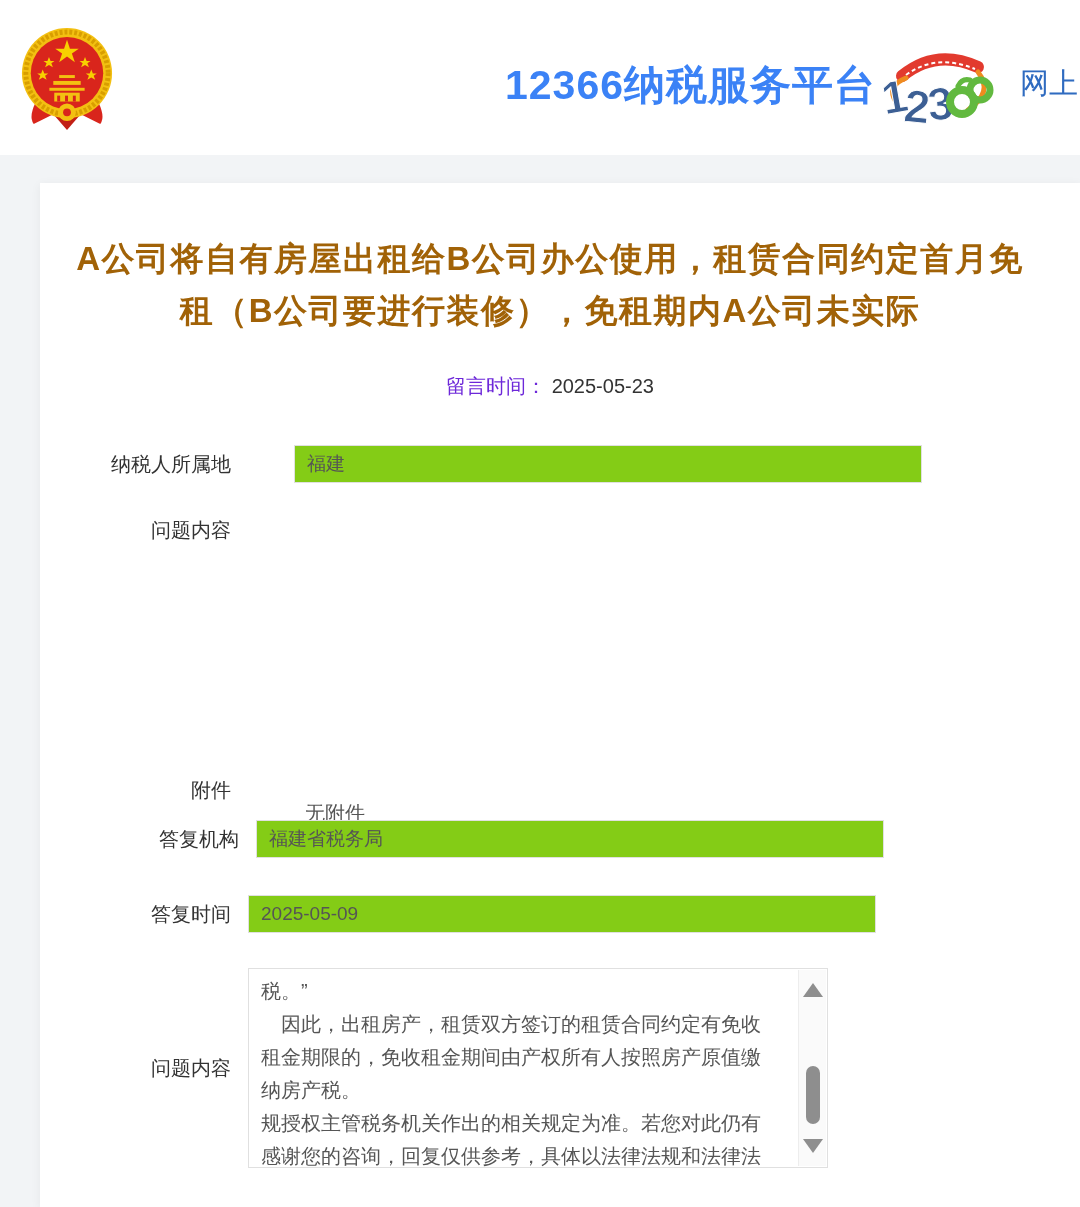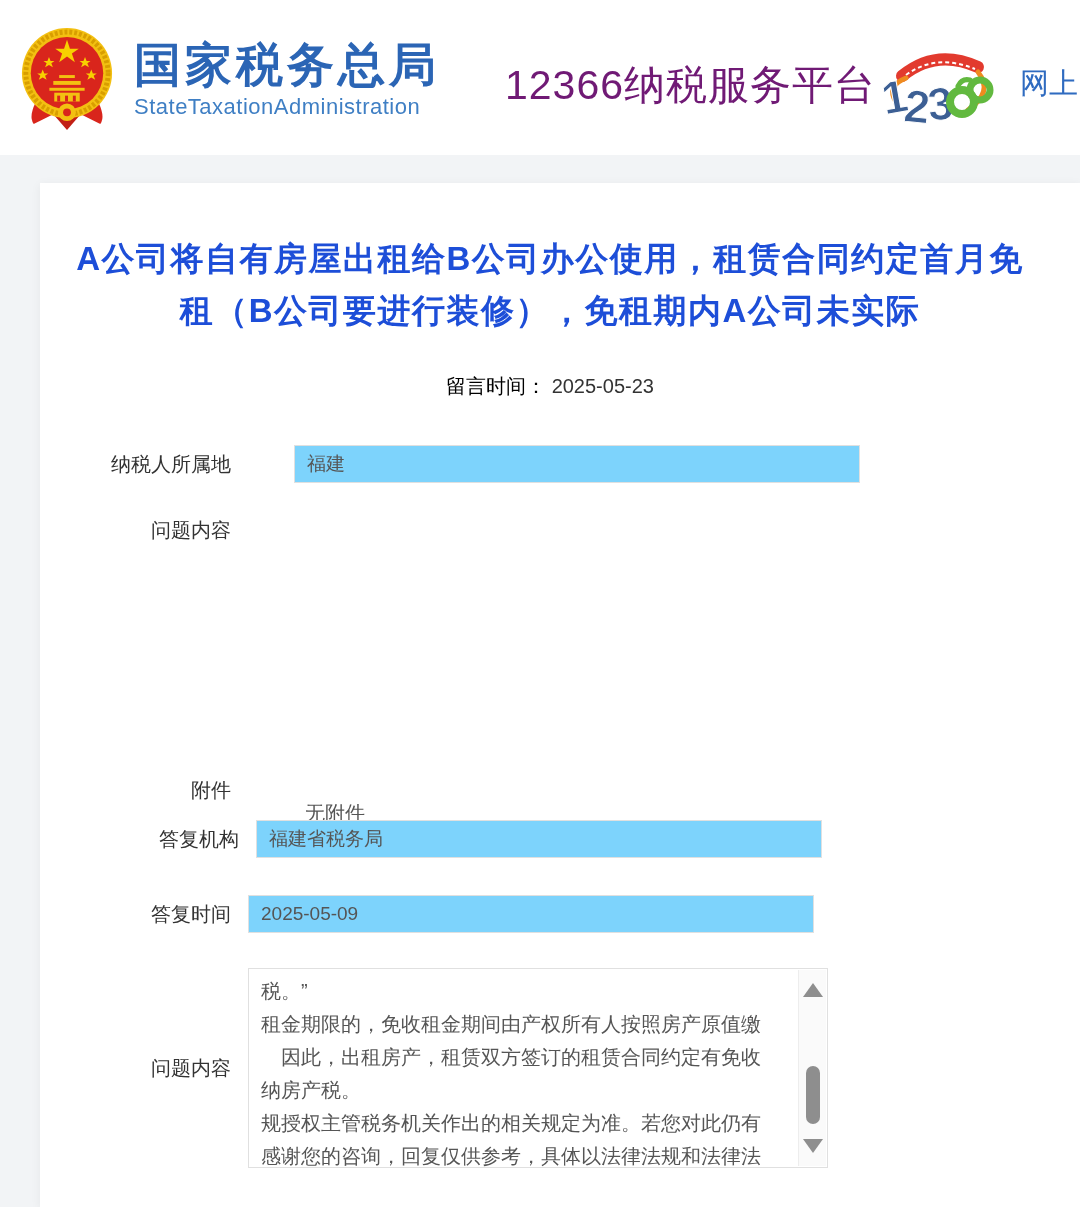--- a/index.html
+++ b/index.html
@@ -5,38 +5,38 @@
   * { margin:0; padding:0; box-sizing:border-box; }
   html,body { font-family:"Liberation Sans","DejaVu Sans",sans-serif; }
   .page { position:relative; width:1080px; height:1207px; background:#f2f4f6; overflow:hidden; }
 
   
   .site-header { position:absolute; top:0; left:0; width:1080px; height:155px; background:#ffffff; }
   .emblem { position:absolute; left:20px; top:24px; width:94px; height:110px; }
   .brand-block { position:absolute; left:134px; top:40px; }
   .brand-zh { font-size:47px; font-weight:bold; color:#2b65b5; letter-spacing:4px; line-height:50px; }
   .brand-en { font-size:22px; color:#3f7fc4; letter-spacing:0.5px; margin-top:4px; }
-  .platform-title { position:absolute; left:505px; top:58px; font-size:41px; font-weight:normal; color:#701a75; letter-spacing:1px; }
+  .platform-title { position:absolute; left:505px; top:58px; font-size:41px; font-weight:bold; color:#3b82f6; letter-spacing:1px; }
   .logo-12366 { position:absolute; left:878px; top:40px; width:118px; height:95px; }
   .nav-link { position:absolute; left:1020px; top:64px; font-size:29px; color:#2f6bc0; white-space:nowrap; cursor:pointer; }
 
   
   .card { position:absolute; left:40px; top:183px; width:1040px; height:1024px; background:#ffffff; box-shadow:0 2px 10px rgba(0,0,0,0.06); }
   .content { position:absolute; left:0; top:0; width:1020px; height:100%; }
 
   .article-title { position:absolute; top:50px; left:0; width:1020px; text-align:center;
-                   font-size:33px; font-weight:bold; color:#1d4ed8; line-height:52px; letter-spacing:1.5px; }
+                   font-size:33px; font-weight:bold; color:#a16207; line-height:52px; letter-spacing:1.5px; }
 
   .msg-time-row { position:absolute; top:190px; left:0; width:1020px; text-align:center; font-size:20px; }
-  .msg-time-label { color:#000000; }
+  .msg-time-label { color:#6d28d9; }
   .msg-time-value { color:#333333; }
 
   .form-row { position:absolute; left:0; width:1020px; display:flex; align-items:center; }
   .form-label { width:208px; text-align:right; padding-right:17px; font-size:20px; color:#333333; flex:0 0 auto; }
-  .input-box { width:566px; height:38px; border:1px solid #e0e0e0; background:#7dd3fc;
+  .input-box { width:628px; height:38px; border:1px solid #e0e0e0; background:#84cc16;
                display:flex; align-items:center; padding:0 12px; font-size:19px; color:#555555; }
   .area-box { width:580px; border:1px solid #e0e0e0; background:#ffffff; font-size:20px; color:#555555; }
 
   .row-region  { top:262px;gap:46px; }
   .row-question{ top:334px; }
   .row-attach  { top:570px; }
   .row-replyorg{ top:637px;padding-left:8px; }
   .row-replytime{ top:712px; }
   .row-replycontent{ top:785px; }
 
@@ -89,24 +89,20 @@
         <rect x="30" y="65" width="36" height="3"></rect>
         <rect x="35" y="70" width="26" height="9"></rect>
         <rect x="38" y="73" width="3" height="6" fill="#d9251c"></rect>
         <rect x="46" y="73" width="3" height="6" fill="#d9251c"></rect>
         <rect x="54" y="73" width="3" height="6" fill="#d9251c"></rect>
       </g>
       <circle cx="48" cy="90" r="9" fill="#f3c011"></circle>
       <circle cx="48" cy="90" r="4" fill="#d9251c"></circle>
     </svg>
 
-    <div class="brand-block">
-      <div class="brand-zh">国家税务总局</div>
-      <div class="brand-en">StateTaxationAdministration</div>
-    </div>
 
     <div class="platform-title">12366纳税服务平台</div>
 
     <svg class="logo-12366" viewBox="0 0 118 95">
       <path d="M24 36 Q58 8 100 27" fill="none" stroke="#e23a2e" stroke-width="12" stroke-linecap="round"></path>
       <path d="M28 35 Q58 13 97 29" fill="none" stroke="#ffffff" stroke-width="2" stroke-dasharray="4,3"></path>
       <path d="M18 62 Q8 46 28 38" fill="none" stroke="#ef8b1f" stroke-width="5" stroke-linecap="round"></path>
       <path d="M100 32 Q116 52 90 70" fill="none" stroke="#ef8b1f" stroke-width="5" stroke-linecap="round"></path>
       <g font-family="'Liberation Sans','DejaVu Sans',sans-serif" font-weight="bold" font-size="46" fill="#3c5f94" stroke="#ffffff" stroke-width="1">
         <text x="6" y="74" transform="rotate(-10 10 70)">1</text>
@@ -155,22 +151,22 @@
 
       <div class="form-row row-replytime">
         <div class="form-label">答复时间</div>
         <div class="input-box">2025-05-09</div>
       </div>
 
       <div class="form-row row-replycontent">
         <div class="form-label">问题内容</div>
         <div class="area-box reply-box">
           <div class="tline">税。”</div>
+          <div class="tline">　因此，出租房产，租赁双方签订的租赁合同约定有免收</div>
           <div class="tline">租金期限的，免收租金期间由产权所有人按照房产原值缴</div>
-          <div class="tline">　因此，出租房产，租赁双方签订的租赁合同约定有免收</div>
           <div class="tline">纳房产税。</div>
           <div class="tline">规授权主管税务机关作出的相关规定为准。若您对此仍有</div>
           <div class="tline">感谢您的咨询，回复仅供参考，具体以法律法规和法律法</div>
 
           <div class="scrollbar">
             <div class="sb-arrow-up"></div>
             <div class="sb-thumb"></div>
             <div class="sb-arrow-down"></div>
           </div>
         </div>

